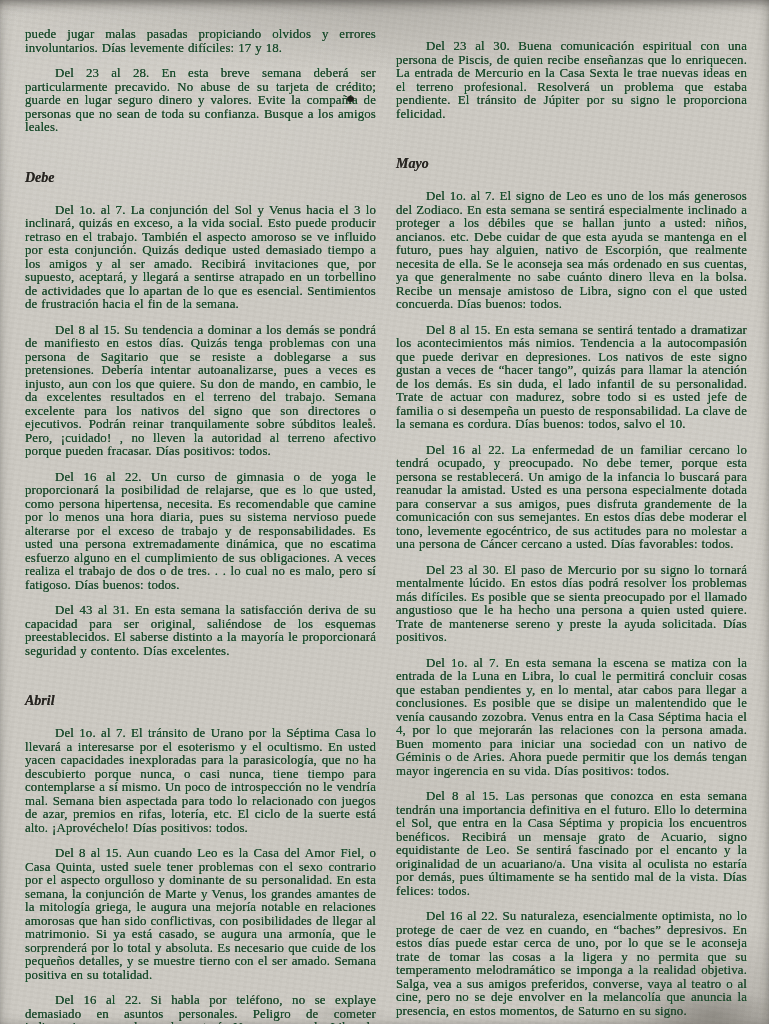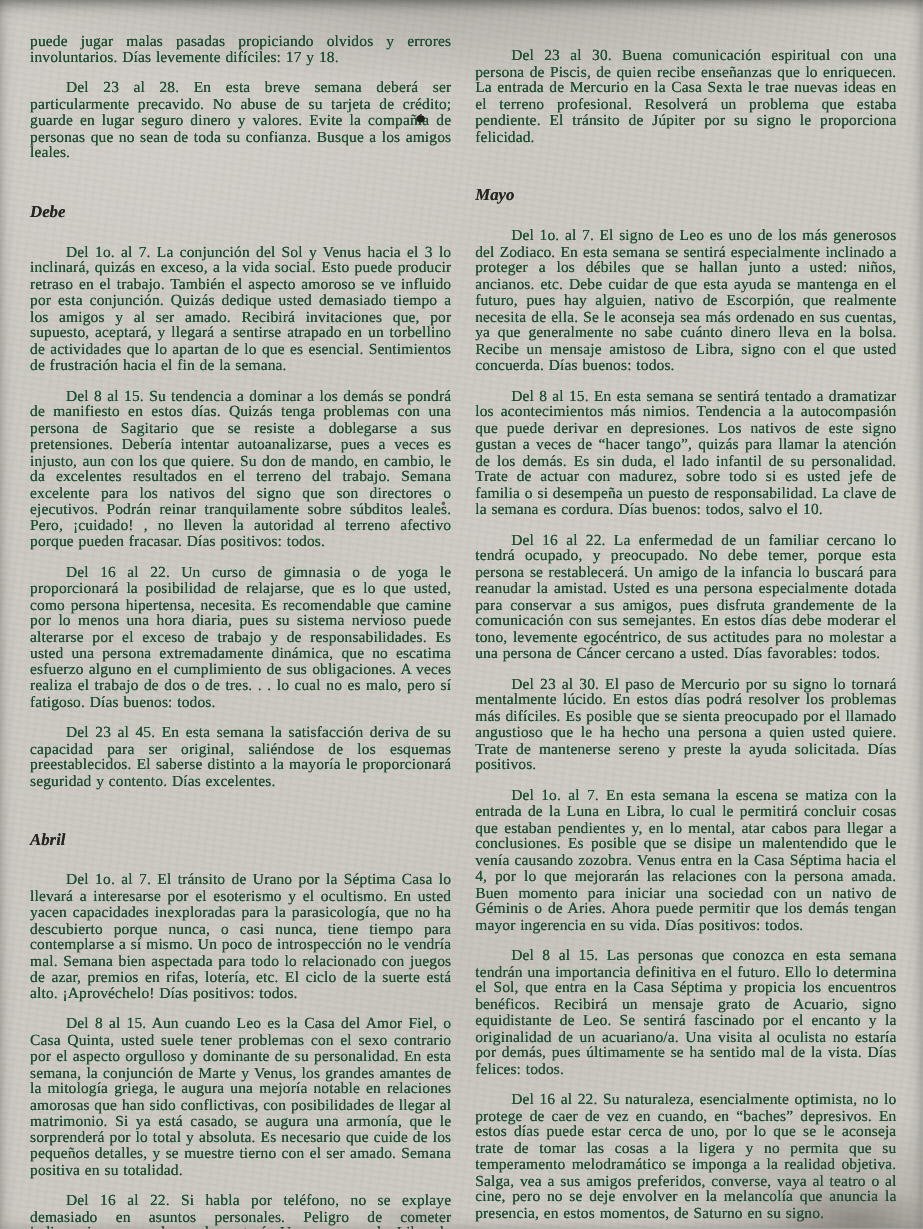--- a/index.html
+++ b/index.html
@@ -74,21 +74,21 @@
 <div class="paper"></div>
 
 <div class="page">
   <div class="column">
       <p class="para">puede jugar malas pasadas propiciando olvidos y errores involuntarios. Días levemente difíciles: 17 y 18.</p>
       <p class="para indent">Del 23 al 28. En esta breve semana deberá ser particularmente precavido. No abuse de su tarjeta de crédito; guarde en lugar seguro dinero y valores. Evite la compañía de personas que no sean de toda su confianza. Busque a los amigos leales.</p>
       <h3 class="month-heading">Debe</h3>
       <p class="para indent">Del 1o. al 7. La conjunción del Sol y Venus hacia el 3 lo inclinará, quizás en exceso, a la vida social. Esto puede producir retraso en el trabajo. También el aspecto amoroso se ve influido por esta conjunción. Quizás dedique usted demasiado tiempo a los amigos y al ser amado. Recibirá invitaciones que, por supuesto, aceptará, y llegará a sentirse atrapado en un torbellino de actividades que lo apartan de lo que es esencial. Sentimientos de frustración hacia el fin de la semana.</p>
       <p class="para indent">Del 8 al 15. Su tendencia a dominar a los demás se pondrá de manifiesto en estos días. Quizás tenga problemas con una persona de Sagitario que se resiste a doblegarse a sus pretensiones. Debería intentar autoanalizarse, pues a veces es injusto, aun con los que quiere. Su don de mando, en cambio, le da excelentes resultados en el terreno del trabajo. Semana excelente para los nativos del signo que son directores o ejecutivos. Podrán reinar tranquilamente sobre súbditos leales. Pero, ¡cuidado! , no lleven la autoridad al terreno afectivo porque pueden fracasar. Días positivos: todos.</p>
       <p class="para indent">Del 16 al 22. Un curso de gimnasia o de yoga le proporcionará la posibilidad de relajarse, que es lo que usted, como persona hipertensa, necesita. Es recomendable que camine por lo menos una hora diaria, pues su sistema nervioso puede alterarse por el exceso de trabajo y de responsabilidades. Es usted una persona extremadamente dinámica, que no escatima esfuerzo alguno en el cumplimiento de sus obligaciones. A veces realiza el trabajo de dos o de tres. . . lo cual no es malo, pero sí fatigoso. Días buenos: todos.</p>
-      <p class="para indent">Del 23 al 45. En esta semana la satisfacción deriva de su capacidad para ser original, saliéndose de los esquemas preestablecidos. El saberse distinto a la mayoría le proporcionará seguridad y contento. Días excelentes.</p>
+      <p class="para indent">Del 43 al 31. En esta semana la satisfacción deriva de su capacidad para ser original, saliéndose de los esquemas preestablecidos. El saberse distinto a la mayoría le proporcionará seguridad y contento. Días excelentes.</p>
       <h3 class="month-heading">Abril</h3>
       <p class="para indent">Del 1o. al 7. El tránsito de Urano por la Séptima Casa lo llevará a interesarse por el esoterismo y el ocultismo. En usted yacen capacidades inexploradas para la parasicología, que no ha descubierto porque nunca, o casi nunca, tiene tiempo para contemplarse a sí mismo. Un poco de introspección no le vendría mal. Semana bien aspectada para todo lo relacionado con juegos de azar, premios en rifas, lotería, etc. El ciclo de la suerte está alto. ¡Aprovéchelo!  Días positivos: todos.</p>
       <p class="para indent">Del 8 al 15. Aun cuando Leo es la Casa del Amor Fiel, o Casa Quinta, usted suele tener problemas con el sexo contrario por el aspecto orgulloso y dominante de su personalidad. En esta semana, la conjunción de Marte y Venus, los grandes amantes de la mitología griega, le augura una mejoría notable en relaciones amorosas que han sido conflictivas, con posibilidades de llegar al matrimonio. Si ya está casado, se augura una armonía, que le sorprenderá por lo total y absoluta. Es necesario que cuide de los pequeños detalles, y se muestre tierno con el ser amado. Semana positiva en su totalidad.</p>
       <p class="para indent">Del 16 al 22. Si habla por teléfono, no se explaye demasiado en asuntos personales. Peligro de cometer indiscreciones que luego lamentará. Una persona de Libra le llama la atención. Por una vez, trate de ser humilde y acepte el regaño, que es por su bien. Grandes satisfacciones en el ámbito de la familia. Se sentirá protegido por una persona mayor, que derrama sobre usted su influencia bienhechora. Semana intrascendente pero tranquila.</p>
     </div>
   <div class="column">
       <p class="para indent">Del 23 al 30. Buena comunicación espiritual con una persona de Piscis, de quien recibe enseñanzas que lo enriquecen. La entrada de Mercurio en la Casa Sexta le trae nuevas ideas en el terreno profesional. Resolverá un problema que estaba pendiente. El tránsito de Júpiter por su signo le proporciona felicidad.</p>
       <h3 class="month-heading">Mayo</h3>
       <p class="para indent">Del 1o. al 7. El signo de Leo es uno de los más generosos del Zodiaco. En esta semana se sentirá especialmente inclinado a proteger a los débiles que se hallan junto a usted: niños, ancianos. etc. Debe cuidar de que esta ayuda se mantenga en el futuro, pues hay alguien, nativo de Escorpión, que realmente necesita de ella. Se le aconseja sea más ordenado en sus cuentas, ya que generalmente no sabe cuánto dinero lleva en la bolsa. Recibe un mensaje amistoso de Libra, signo con el que usted concuerda. Días buenos: todos.</p>
       <p class="para indent">Del 8 al 15. En esta semana se sentirá tentado a dramatizar los acontecimientos más nimios. Tendencia a la autocompasión que puede derivar en depresiones. Los nativos de este signo gustan a veces de “hacer tango”, quizás para llamar la atención de los demás. Es sin duda, el lado infantil de su personalidad. Trate de actuar con madurez, sobre todo si es usted jefe de familia o si desempeña un puesto de responsabilidad. La clave de la semana es cordura. Días buenos: todos, salvo el 10.</p>

